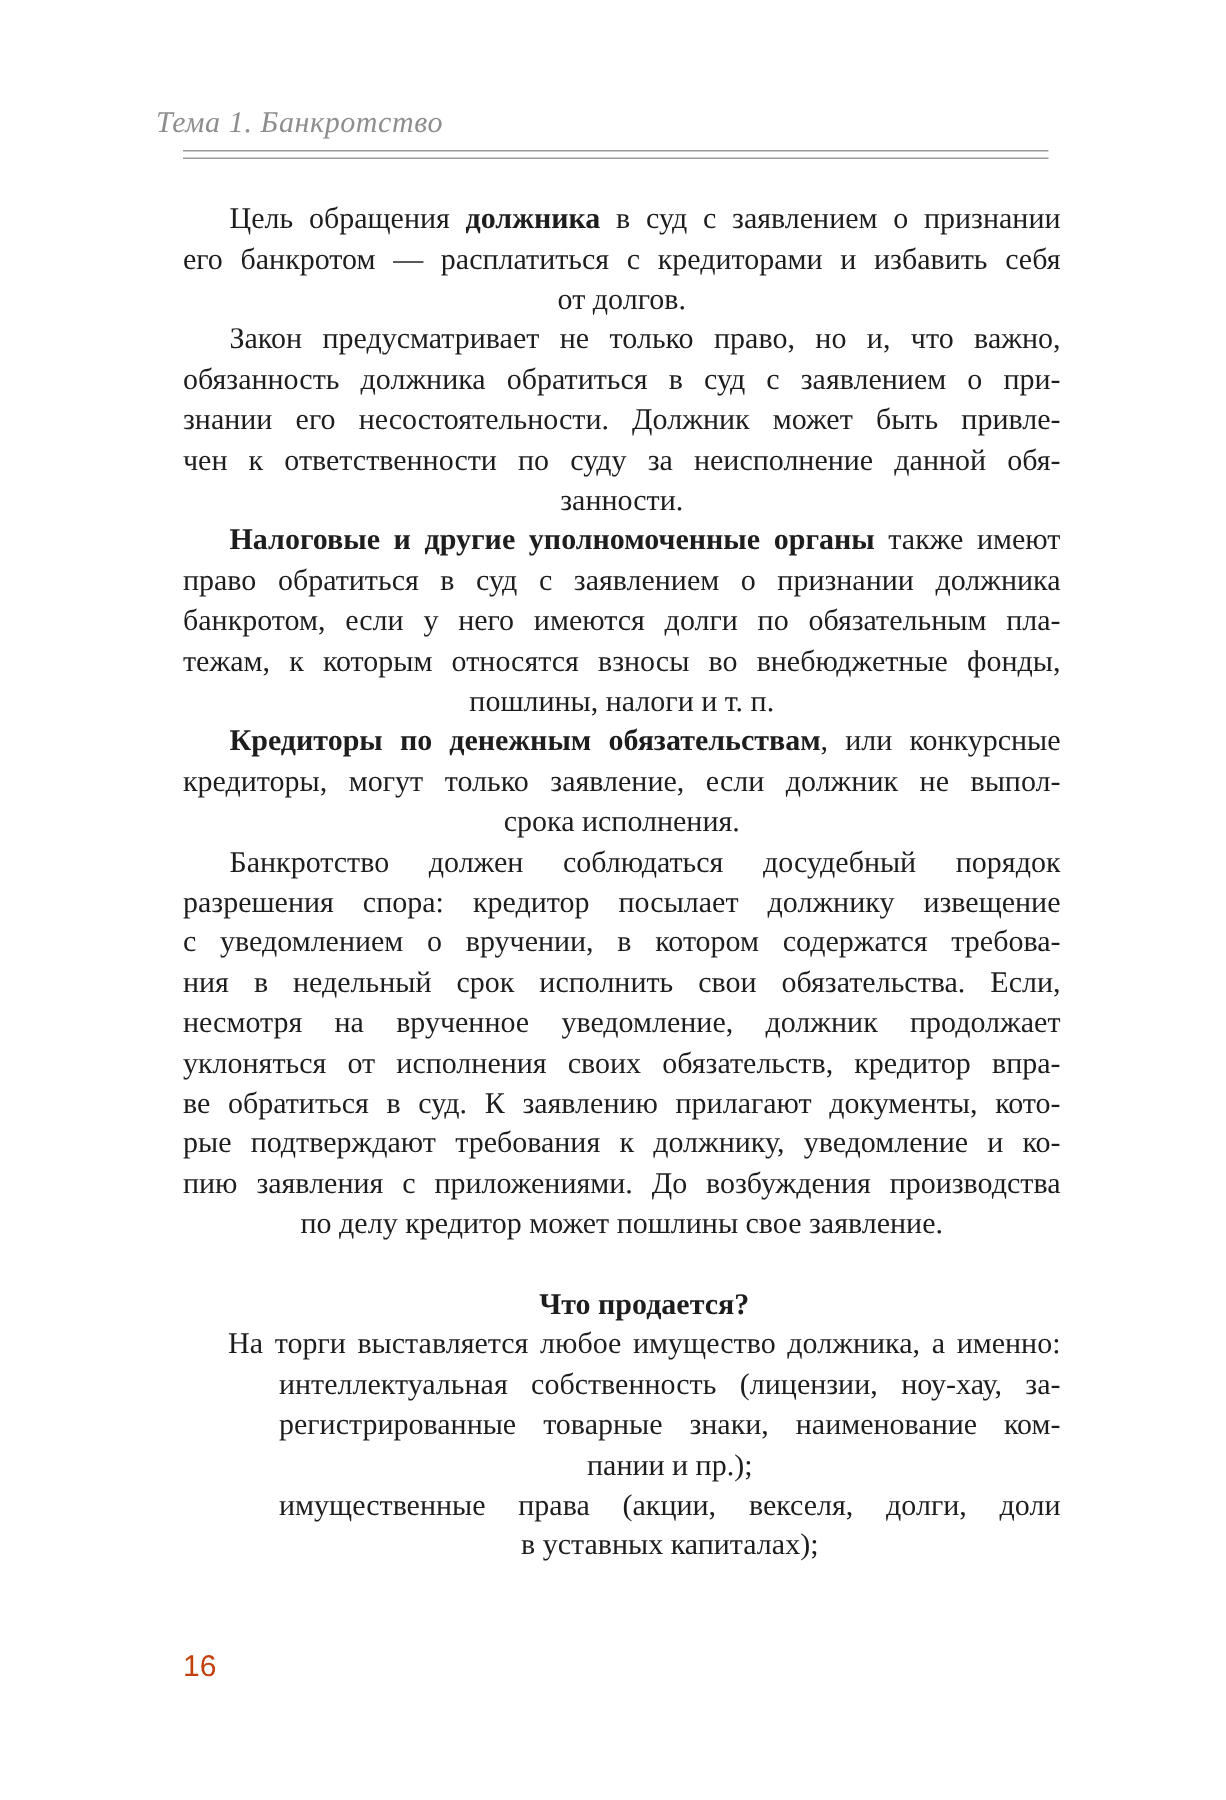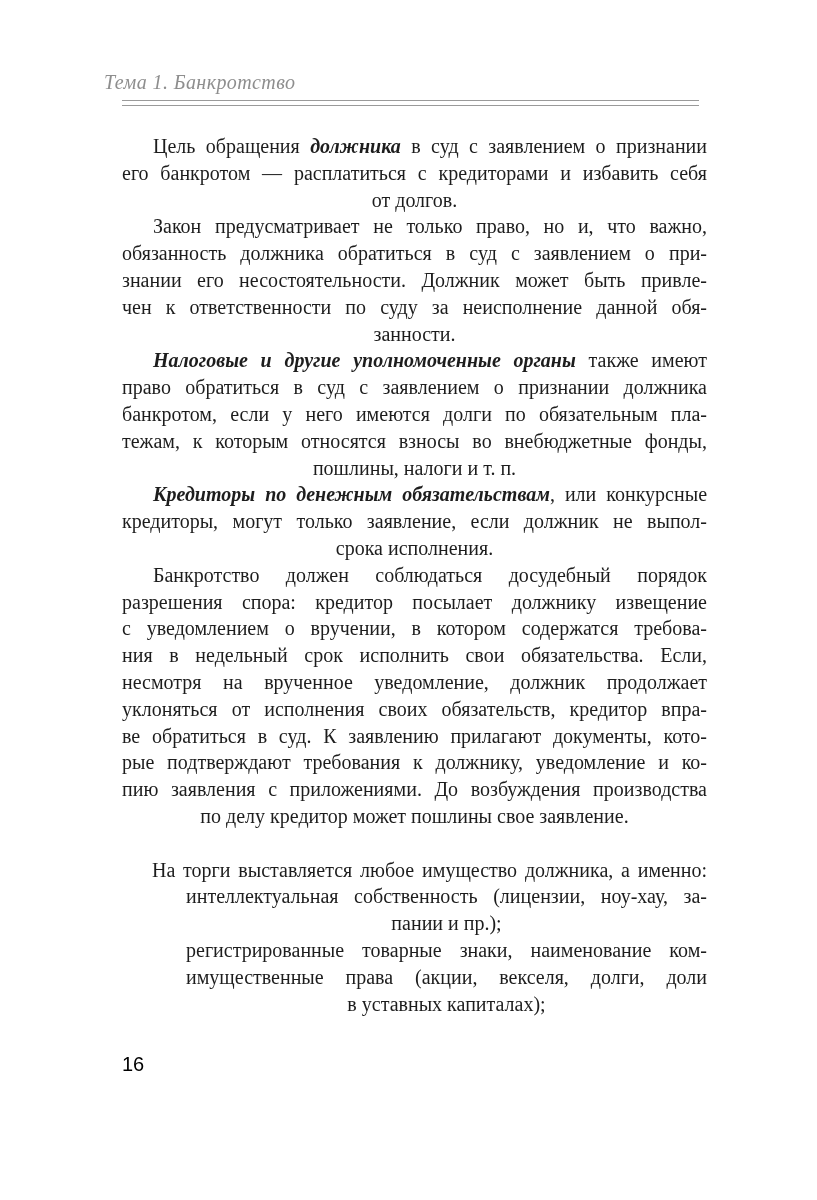--- a/index.html
+++ b/index.html
@@ -36,26 +36,26 @@
     overflow:hidden;
     text-align:center;
   }
   .line.fill{
     text-align:justify;
     text-align-last:justify;
   }
   .line.indent{ padding-left:31px; }
   .line.offset{ margin-left:30px; }
   .line.li{ margin-left:64px; position:relative; }
-  b{ font-weight:bold;font-style:italic; }
+  b{ font-weight:bold; }
   .page-number{
-    position:absolute;left:122px;top:1053px;
+    position:absolute;left:122px;top:1100px;
     font-family:"Liberation Sans", sans-serif;
     font-size:20px;
-    color:#000000;
+    color:#c2410c;
   }
 </style>
 </head>
 <body>
 
 <div class="page">
   <div class="header-title">Тема 1. Банкротство</div>
   <div class="header-rule"></div>
   <div class="text-block">
       <div class="line fill indent"><span>Цель обращения </span><b>должника</b><span> в суд с заявлением о признании</span></div>
@@ -78,21 +78,22 @@
       <div class="line fill"><span>разрешения спора: кредитор посылает должнику извещение</span></div>
       <div class="line fill"><span>с уведомлением о вручении, в котором содержатся требова-</span></div>
       <div class="line fill"><span>ния в недельный срок исполнить свои обязательства. Если,</span></div>
       <div class="line fill"><span>несмотря на врученное уведомление, должник продолжает</span></div>
       <div class="line fill"><span>уклоняться от исполнения своих обязательств, кредитор впра-</span></div>
       <div class="line fill"><span>ве обратиться в суд. К заявлению прилагают документы, кото-</span></div>
       <div class="line fill"><span>рые подтверждают требования к должнику, уведомление и ко-</span></div>
       <div class="line fill"><span>пию заявления с приложениями. До возбуждения производства</span></div>
       <div class="line"><span>по делу кредитор может пошлины свое заявление.</span></div>
       <div class="line"></div>
+      <div class="line offset"><b>Что продается?</b></div>
       <div class="line fill offset"><span>На торги выставляется любое имущество должника, а именно:</span></div>
       <div class="line fill li"><span>интеллектуальная собственность (лицензии, ноу-хау, за-</span></div>
+      <div class="line fill li"><span>регистрированные товарные знаки, наименование ком-</span></div>
       <div class="line li"><span>пании и пр.);</span></div>
-      <div class="line fill li"><span>регистрированные товарные знаки, наименование ком-</span></div>
       <div class="line fill li"><span>имущественные права (акции, векселя, долги, доли</span></div>
       <div class="line li"><span>в уставных капиталах);</span></div>
     </div>
   <div class="page-number">16</div>
 </div>
 
 </body></html>

